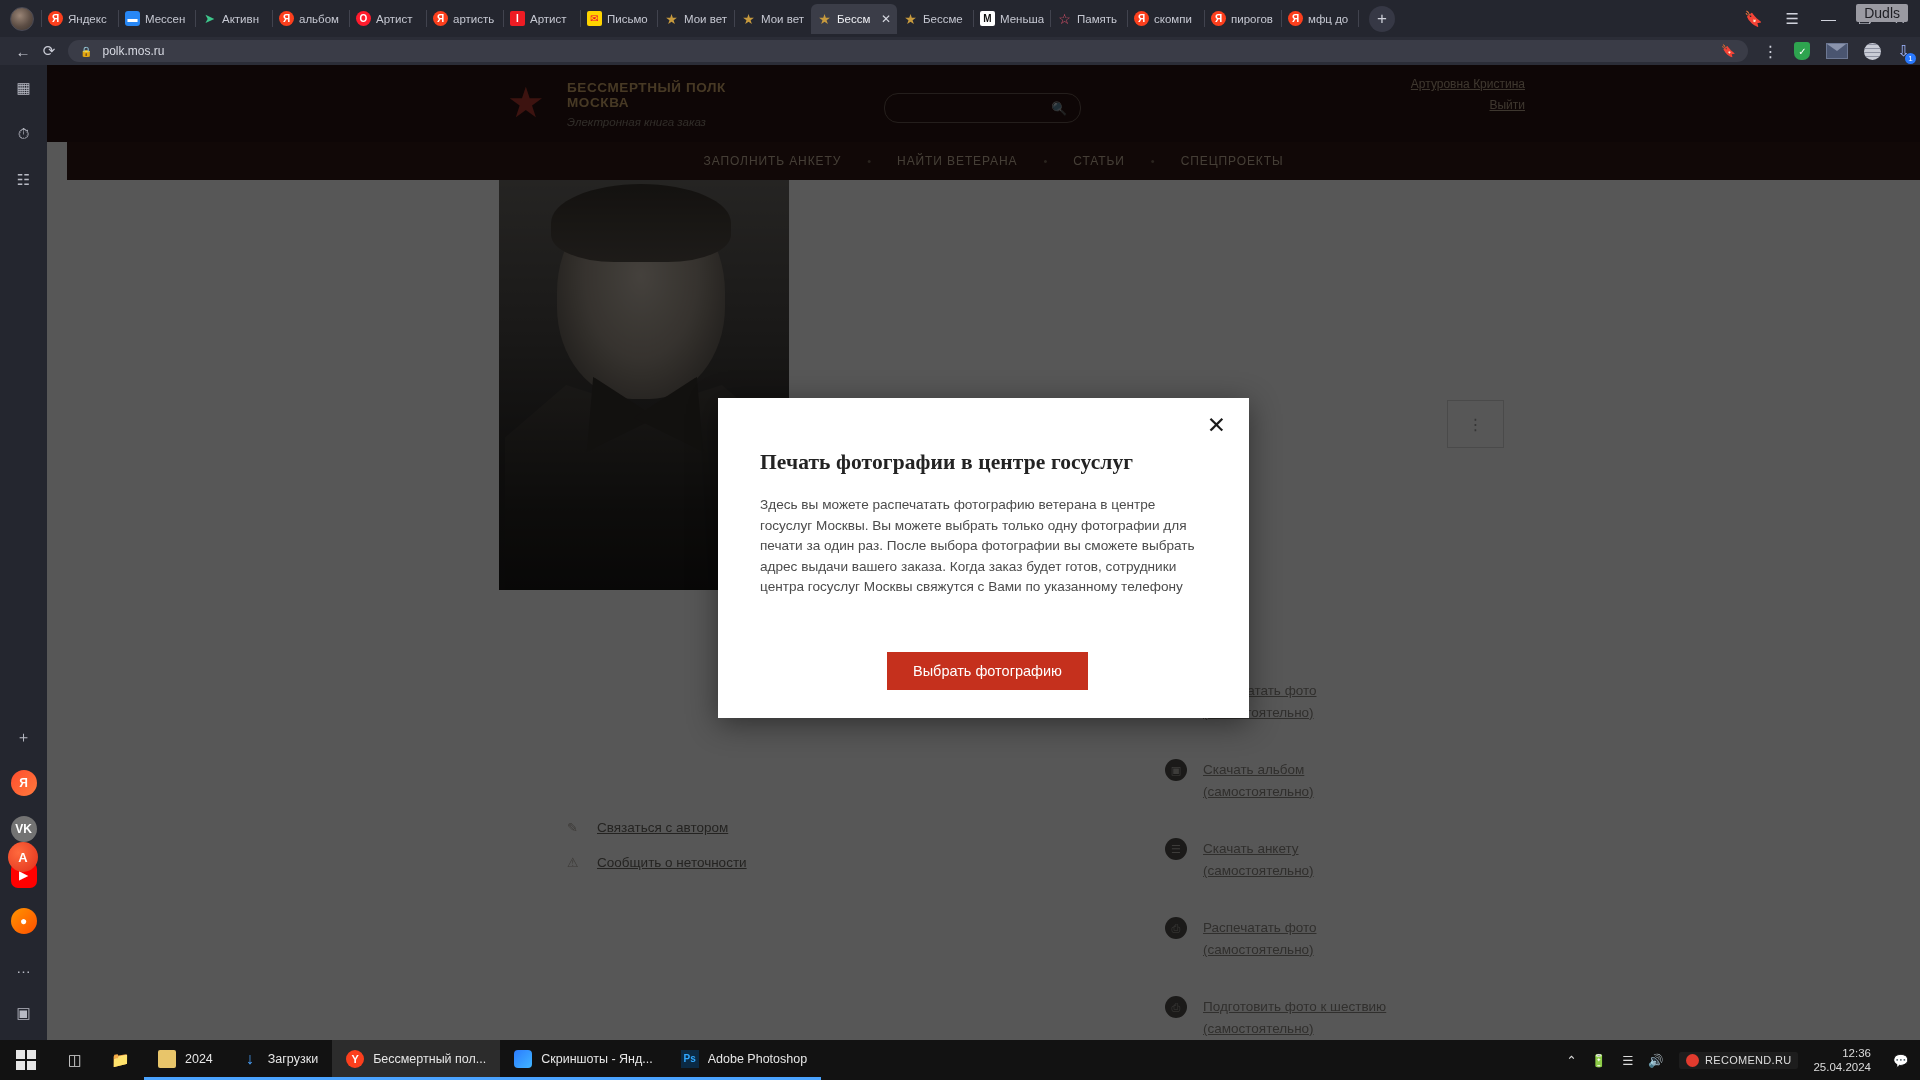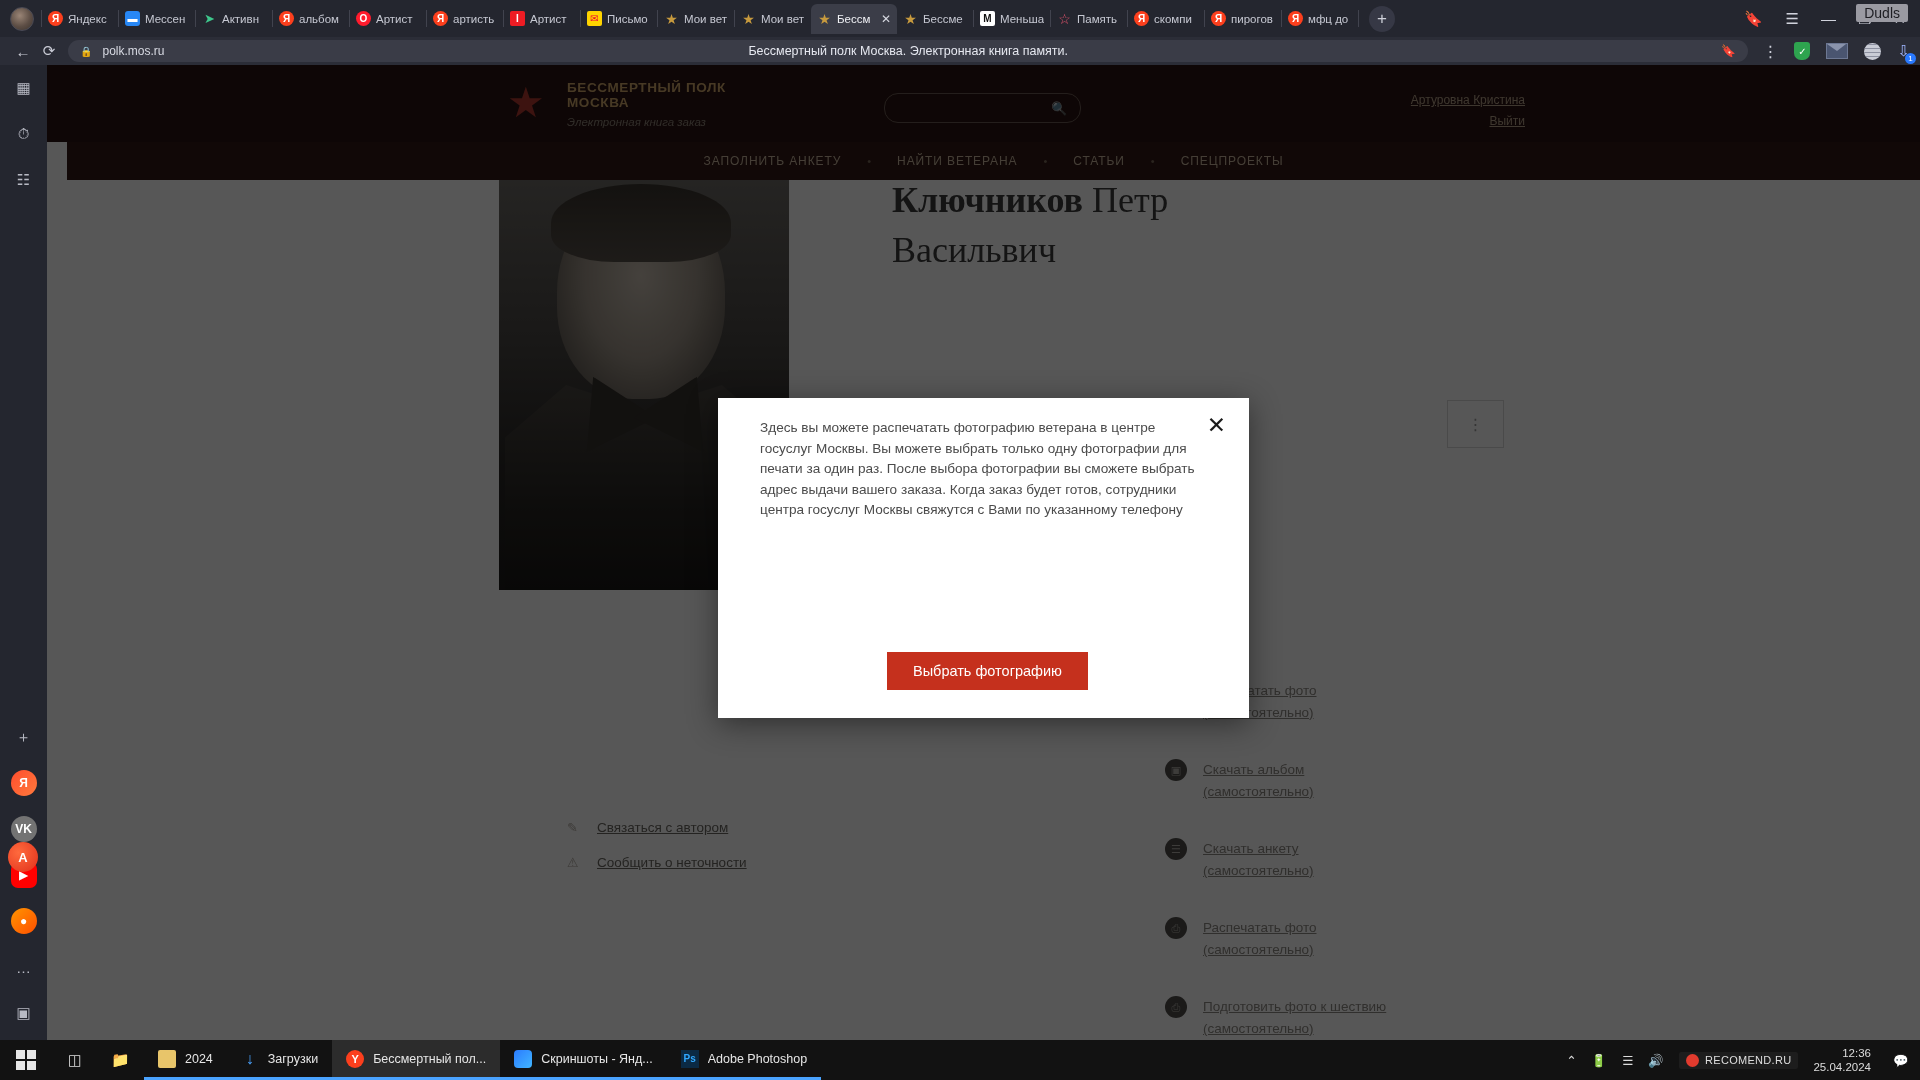--- a/index.html
+++ b/index.html
@@ -86,21 +86,21 @@
   
   .page{position:absolute;left:47px;top:65px;right:0;bottom:20px;background:#fff;overflow:hidden;}
   .site-head{height:77px;background:#2b1413;position:relative;}
   .logo-wrap{position:absolute;left:460px;top:15px;display:flex;align-items:center;gap:13px;}
   .logo-star{width:47px;height:45px;color:#b2392f;font-size:42px;line-height:42px;}
   .logo-txt1{color:#cfa76b;font-size:13.5px;font-weight:bold;letter-spacing:.6px;line-height:15px;}
   .logo-txt2{color:#8d8276;font-size:11.5px;font-style:italic;margin-top:6px;}
   .site-search{position:absolute;left:837px;top:28px;width:195px;height:28px;
     border:1px solid #6b5a52;border-radius:14px;background:#2b1413;display:flex;align-items:center;}
   .site-search .si{margin-left:auto;margin-right:12px;color:#b9a88f;font-size:13px;}
-  .acct{position:absolute;right:395px;top:28px;text-align:right;}
+  .acct{position:absolute;right:395px;top:12px;text-align:right;}
   .acct a{color:#b6a189;font-size:12px;text-decoration:underline;display:block;}
   .acct .logout{margin-top:7px;}
   .site-nav{height:38px;background:#331816;display:flex;align-items:center;justify-content:center;gap:0;margin-left:20px;}
   .site-nav a{color:#c9b79e;font-size:12px;letter-spacing:.9px;padding:0 26px;text-decoration:none;}
   .site-nav .dot{color:#7b6a5a;font-size:11px;}
 
   .content{position:relative;height:100%;background:#fff;}
   .portrait{position:absolute;left:452px;top:0px;width:290px;height:410px;
     background:linear-gradient(180deg,#6d6a66 0%,#4b4845 38%,#2a2826 70%,#1b1a19 100%);
     overflow:hidden;}
@@ -285,21 +285,20 @@
       </div>
       <div class="tooltip-dudls">Dudls</div>
     </div>
 
     <div class="addrbar">
       <div class="navbtn">←</div>
       <div class="navbtn">⟳</div>
       <div class="urlbox">
         <span class="lock">🔒</span>
         <span class="urltext">polk.mos.ru</span>
-        <span class="pagetitle">Бессмертный полк Москва. Электронная книга памяти.</span>
         <span class="urlright">
           <span>🔖</span>
         </span>
       </div>
       <div class="bar-icons">
         <span>⋮</span>
         <span class="shield">✓</span>
         <span class="envelope"></span>
         <span class="globe"></span>
         <span class="dlbadge">⇩<i>1</i></span>
@@ -350,24 +349,20 @@
 
       <div class="content">
         <div class="portrait">
           <div class="torso"></div>
           <div class="face"></div>
           <div class="hair"></div>
           <div class="collarL"></div>
           <div class="collarR"></div>
         </div>
 
-        <div class="vet-name">
-          <b>Ключников</b>
-          <span>Петр Васильвич</span>
-        </div>
         <div class="vet-dates">12.07.1918 - 10.05.2002</div>
         <div class="vet-birth-label">Место рождения:</div>
         <div class="share-box">⋮</div>
 
         <div class="authorlinks">
           <div class="alink">
             <span class="ic">✎</span>
             <a>Связаться с автором</a>
           </div>
           <div class="alink">
@@ -414,20 +409,21 @@
           </div>
         </div>
 
       </div>
 
       <div class="dim"></div>
     </div>
 
     <div class="modal">
       <span class="modal-close">✕</span>
+      <h2>Печать фотографии в центре госуслуг</h2>
       <p>Здесь вы можете распечатать фотографию ветерана в центре госуслуг Москвы. Вы можете выбрать только одну фотографии для печати за один раз. После выбора фотографии вы сможете выбрать адрес выдачи вашего заказа. Когда заказ будет готов, сотрудники центра госуслуг Москвы свяжутся с Вами по указанному телефону</p>
       <button class="modal-btn">Выбрать фотографию</button>
     </div>
   </div>
 
   <div class="ime">А</div>
   <div class="watermark"></div>
 
   <div class="taskbar">
     <div class="tb-start">

